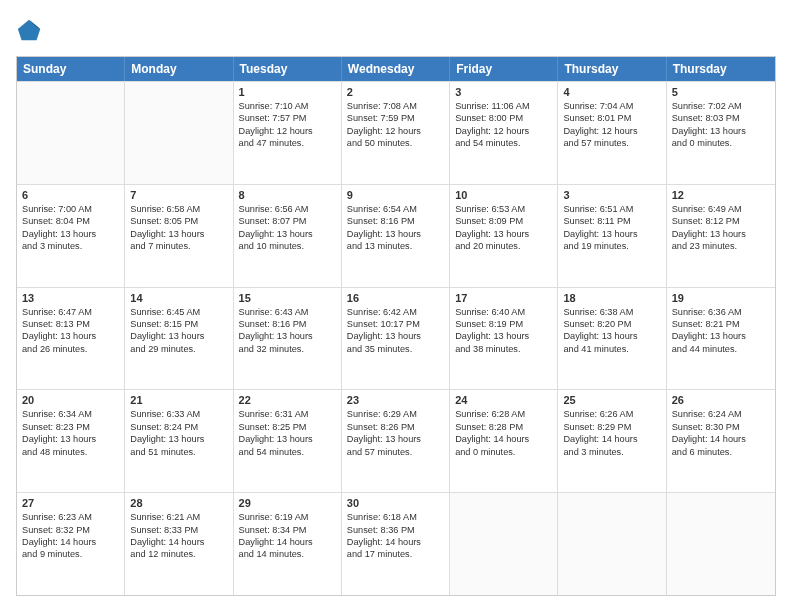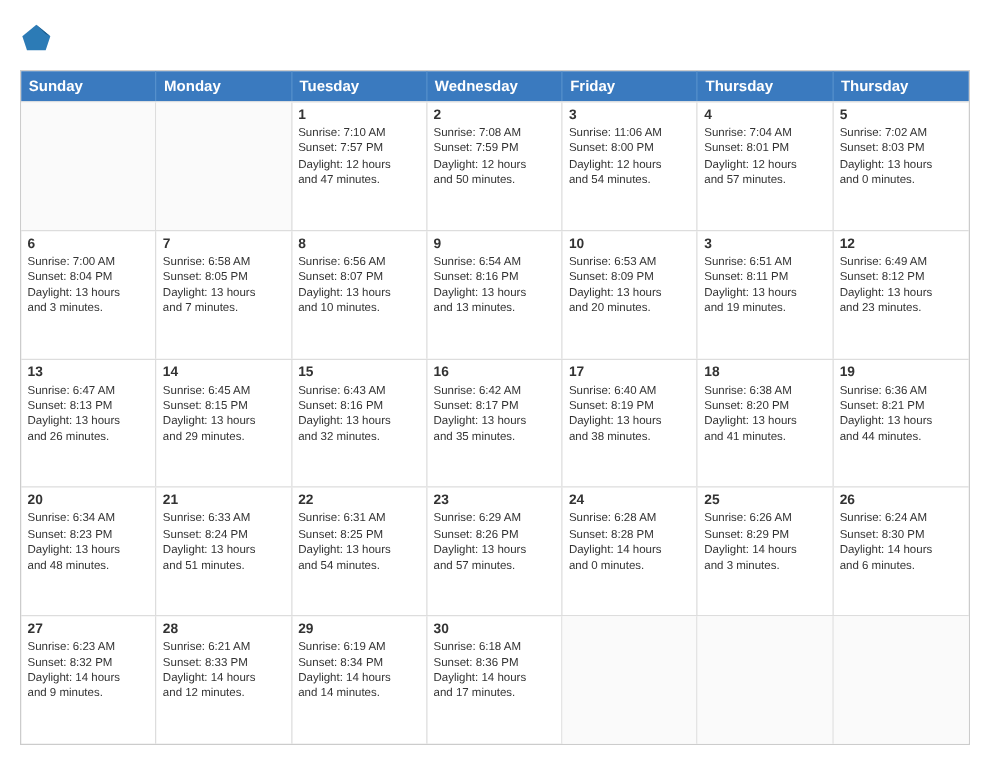--- a/index.html
+++ b/index.html
@@ -246,21 +246,21 @@
           <div class="cal-cell">
             <div class="day-num">15</div>
             <div class="cell-line">Sunrise: 6:43 AM</div>
             <div class="cell-line">Sunset: 8:16 PM</div>
             <div class="cell-line">Daylight: 13 hours</div>
             <div class="cell-line">and 32 minutes.</div>
           </div>
           <div class="cal-cell">
             <div class="day-num">16</div>
             <div class="cell-line">Sunrise: 6:42 AM</div>
-            <div class="cell-line">Sunset: 8:17 PM</div>
+            <div class="cell-line">Sunset: 10:17 PM</div>
             <div class="cell-line">Daylight: 13 hours</div>
             <div class="cell-line">and 35 minutes.</div>
           </div>
           <div class="cal-cell">
             <div class="day-num">17</div>
             <div class="cell-line">Sunrise: 6:40 AM</div>
             <div class="cell-line">Sunset: 8:19 PM</div>
             <div class="cell-line">Daylight: 13 hours</div>
             <div class="cell-line">and 38 minutes.</div>
           </div>

